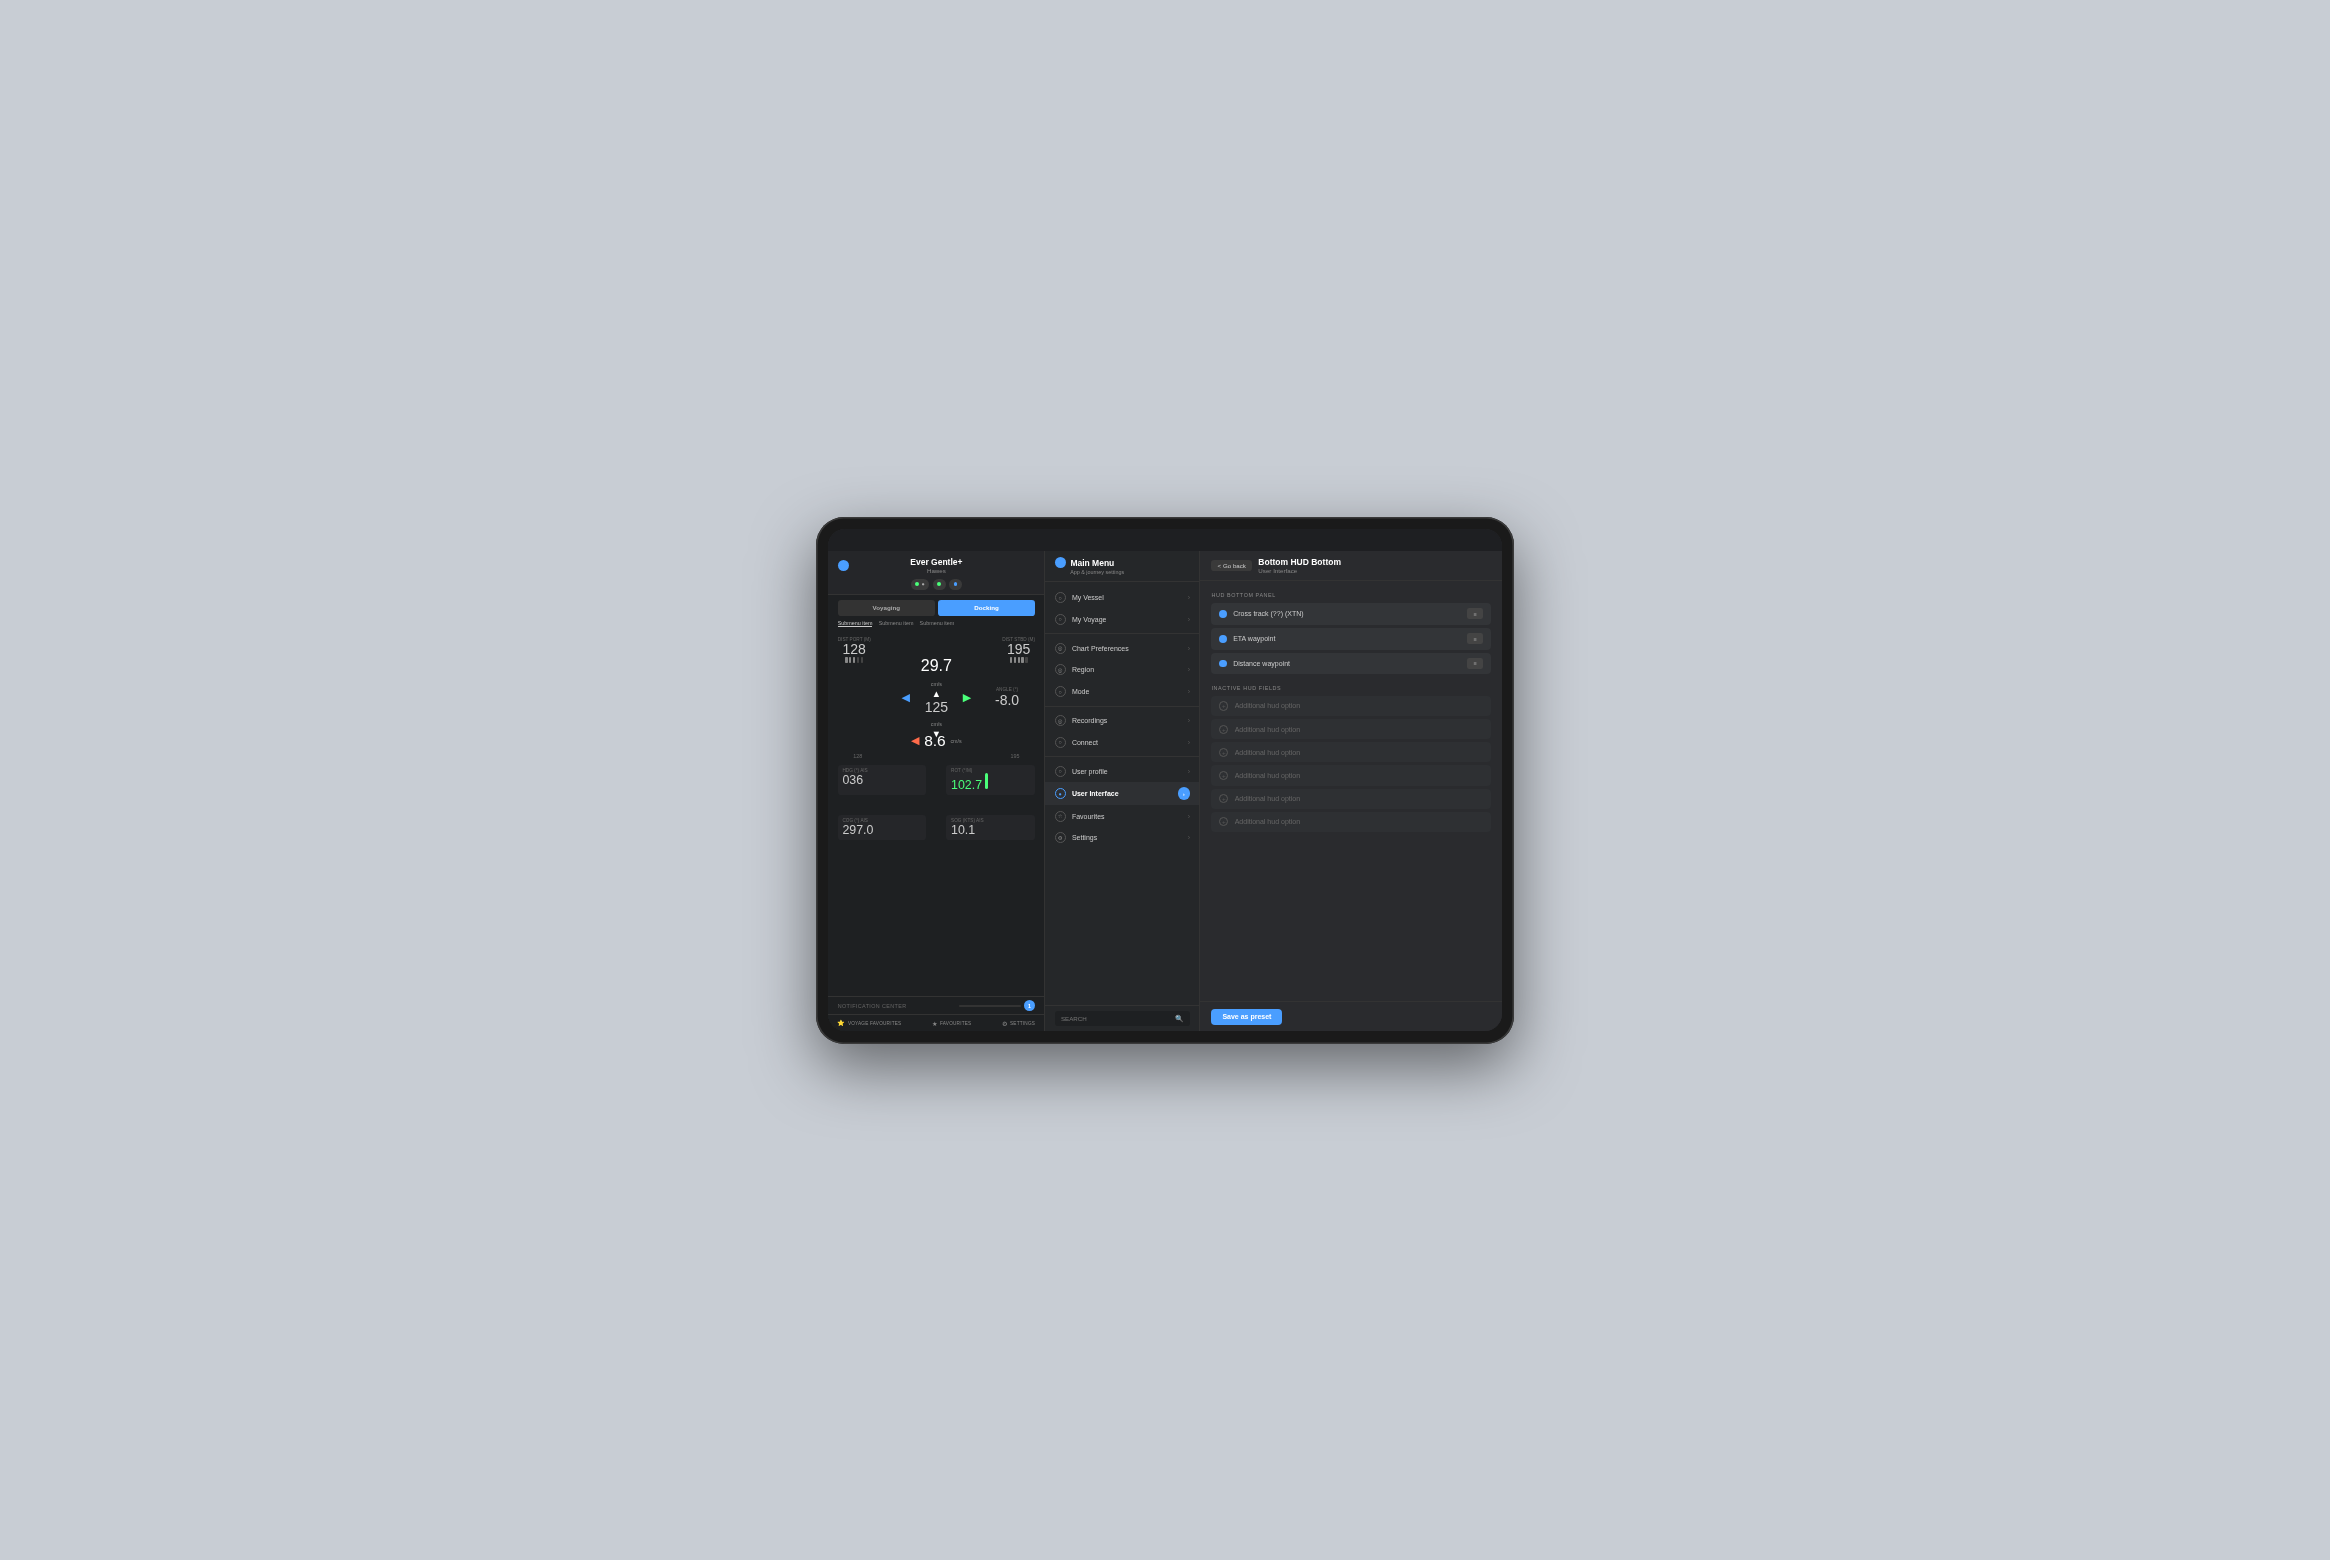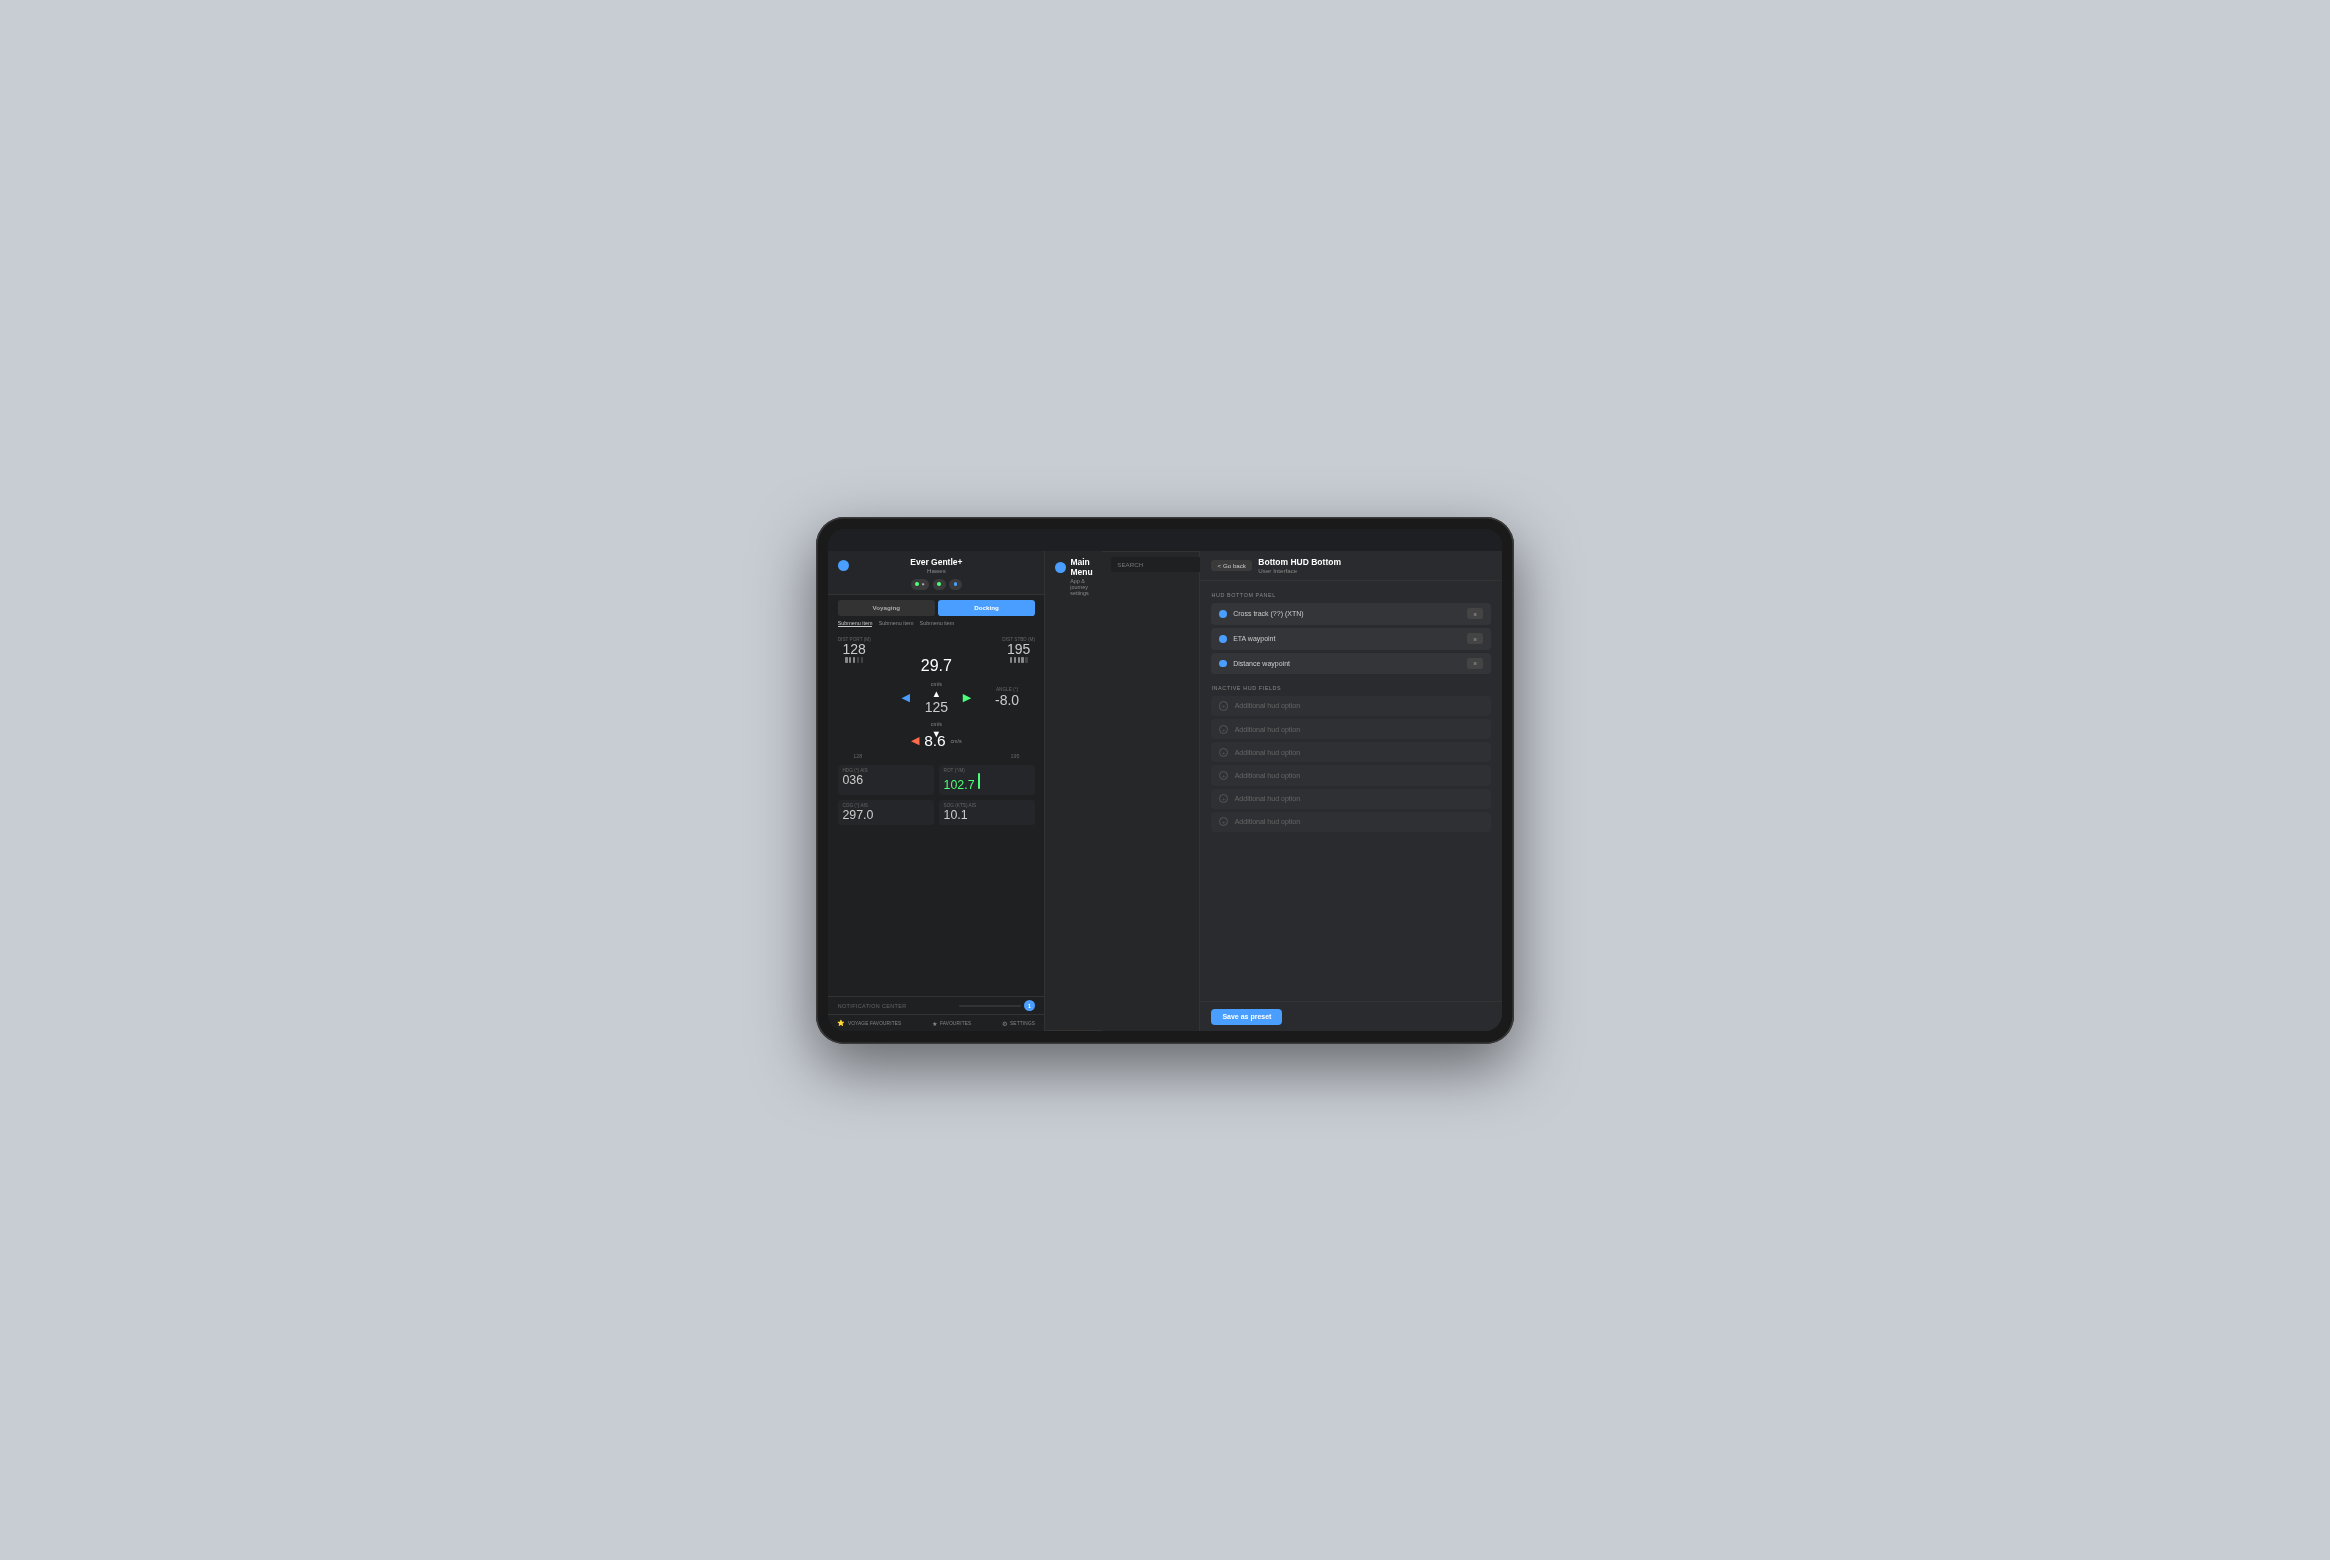--- a/index.html
+++ b/index.html
@@ -286,21 +286,21 @@
       font-size: 5.4px;
       color: #666;
       padding: 0 15.5px;
       margin-bottom: 3.1px;
     }
 
     
     .readout-grid {
       display: grid;
       grid-template-columns: 1fr 1fr;
-      gap: 5px;
+      gap: 20px;
       padding: 3.1px 0;
     }
 
     .readout-block {
       background: #252629;
       border-radius: 3.1px;
       padding: 3.1px 4.7px;
     }
 
     .readout-label {
@@ -383,21 +383,21 @@
       text-transform: uppercase;
       letter-spacing: 0.2px;
     }
 
     
     .middle-panel {
       width: 155px;
       background: #252729;
       border-right: 0.8px solid #333;
       display: flex;
-      flex-direction: row;
+      flex-direction: column;
       flex-shrink: 0;
     }
 
     .menu-header {
       padding: 6.2px 9.3px;
       border-bottom: 0.8px solid #333;
     }
 
     .menu-header-top {
       display: flex;

